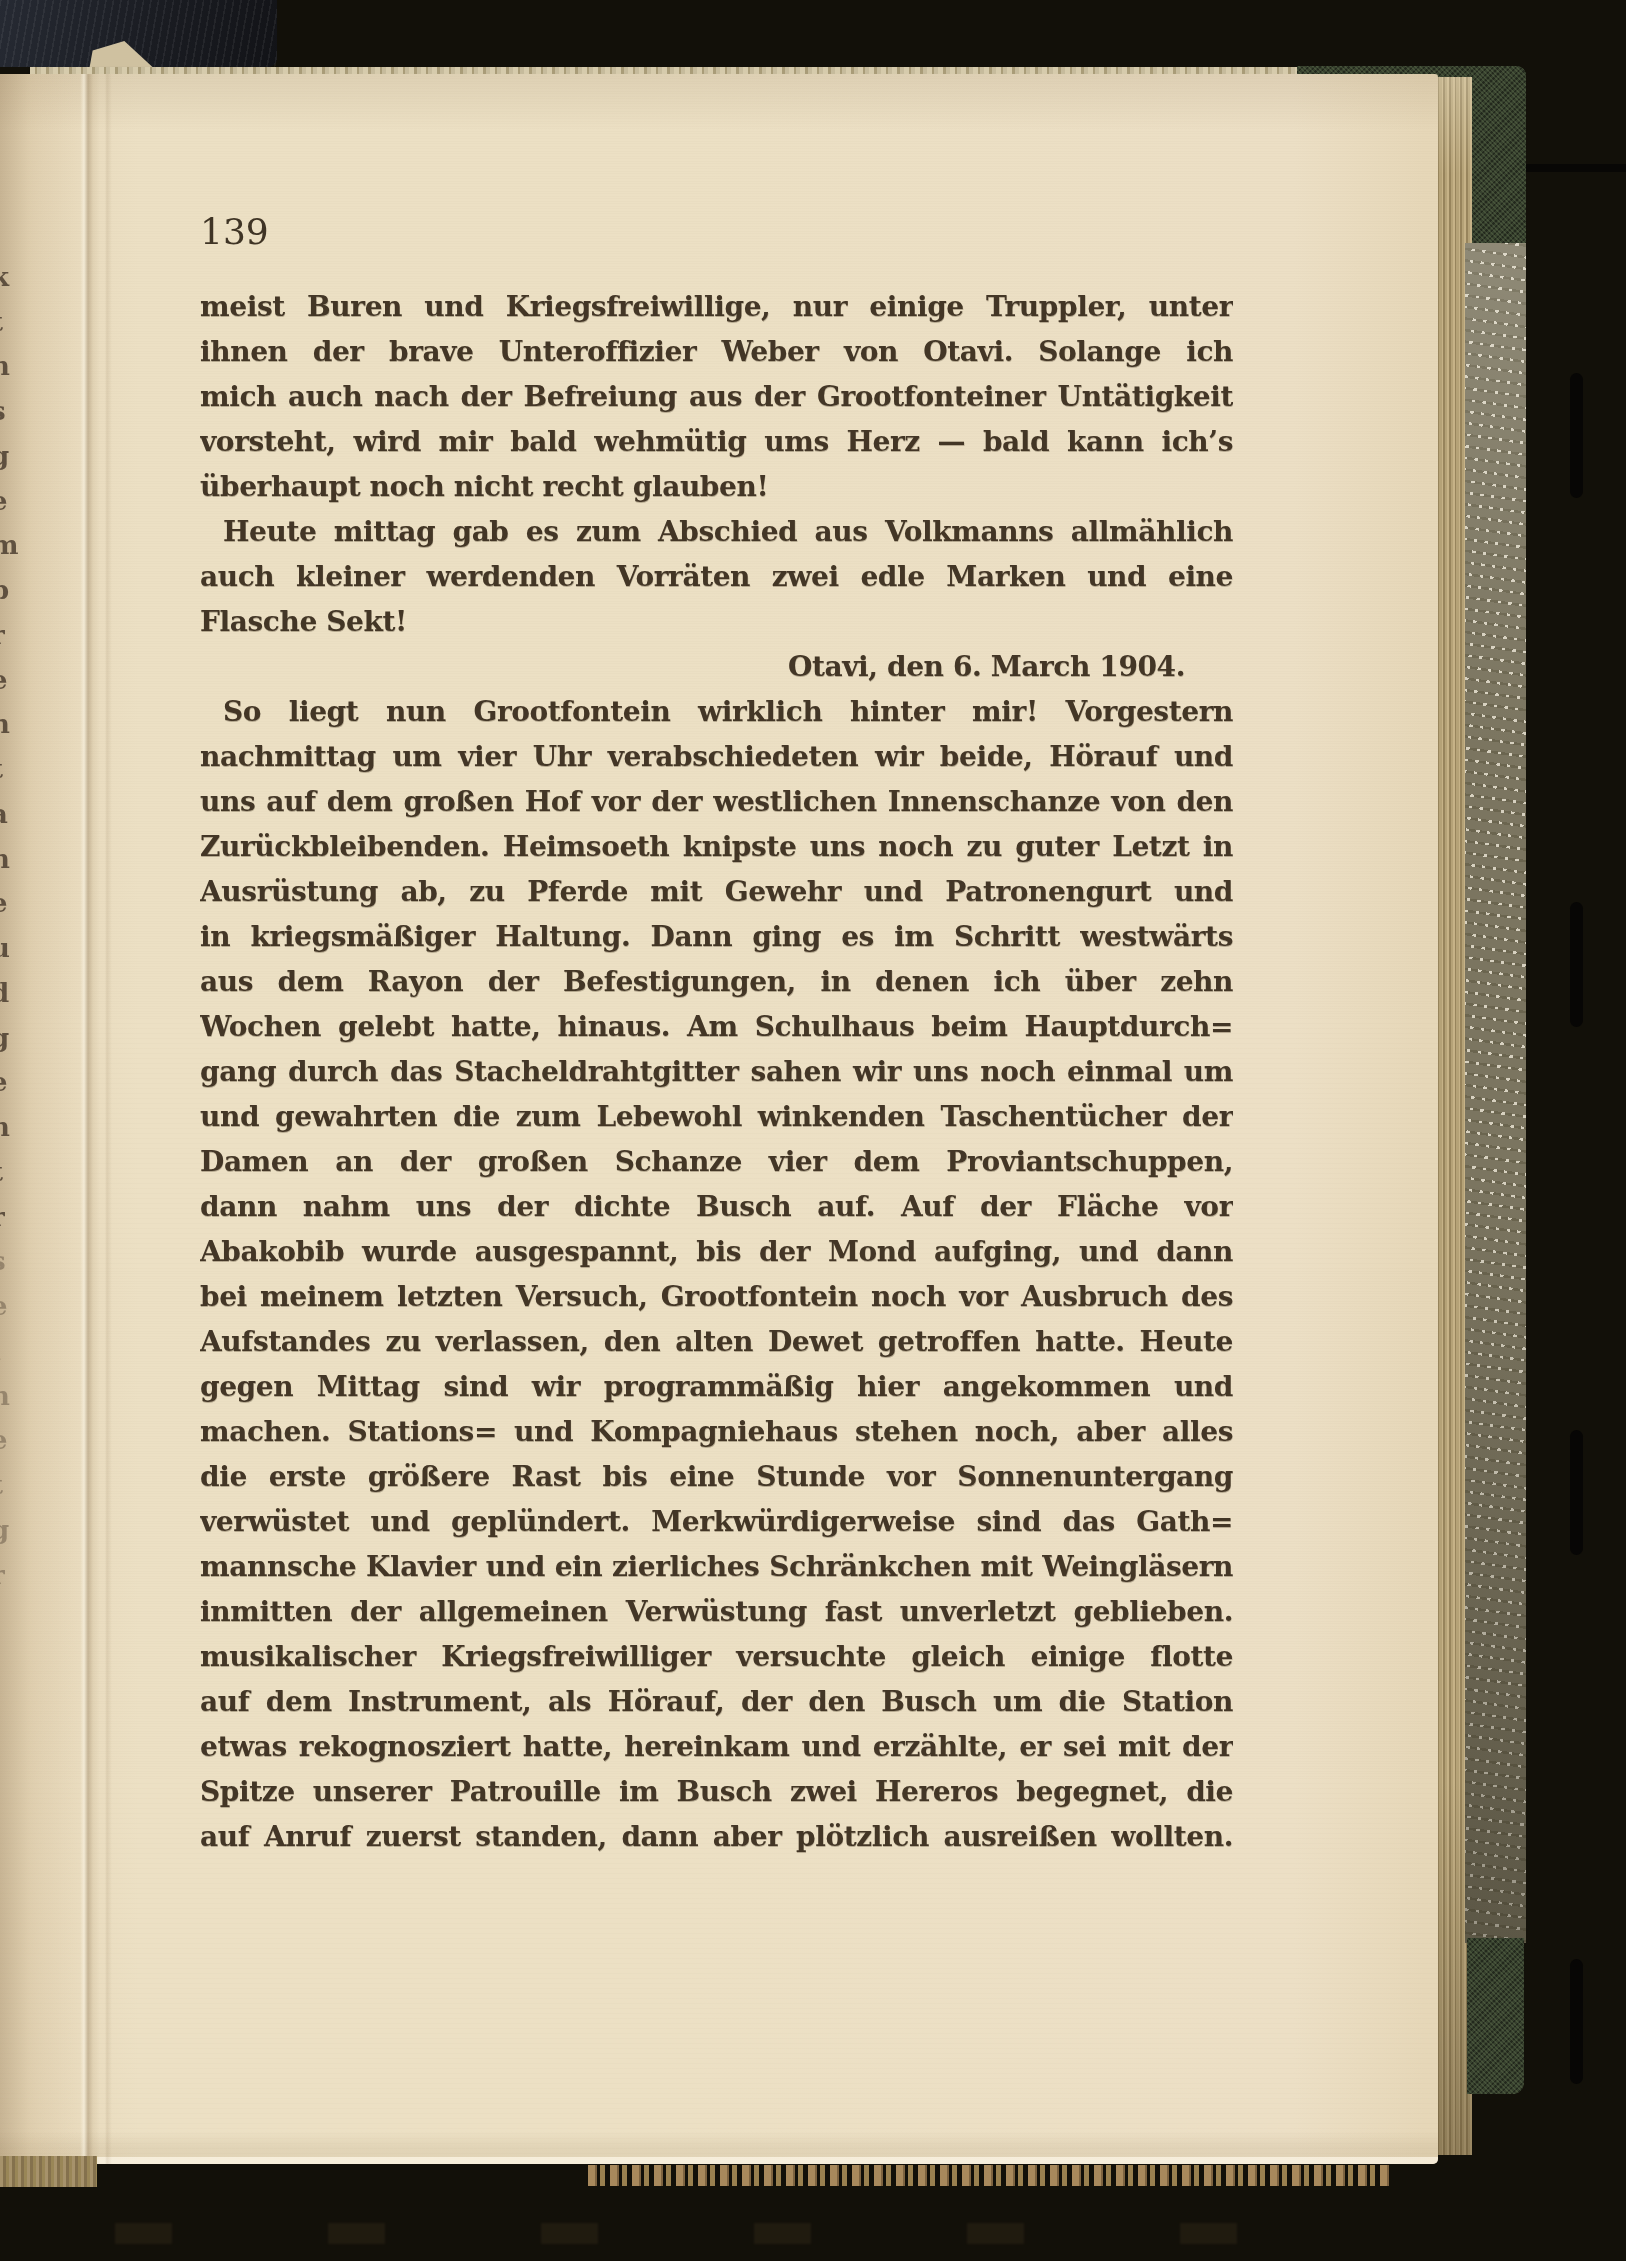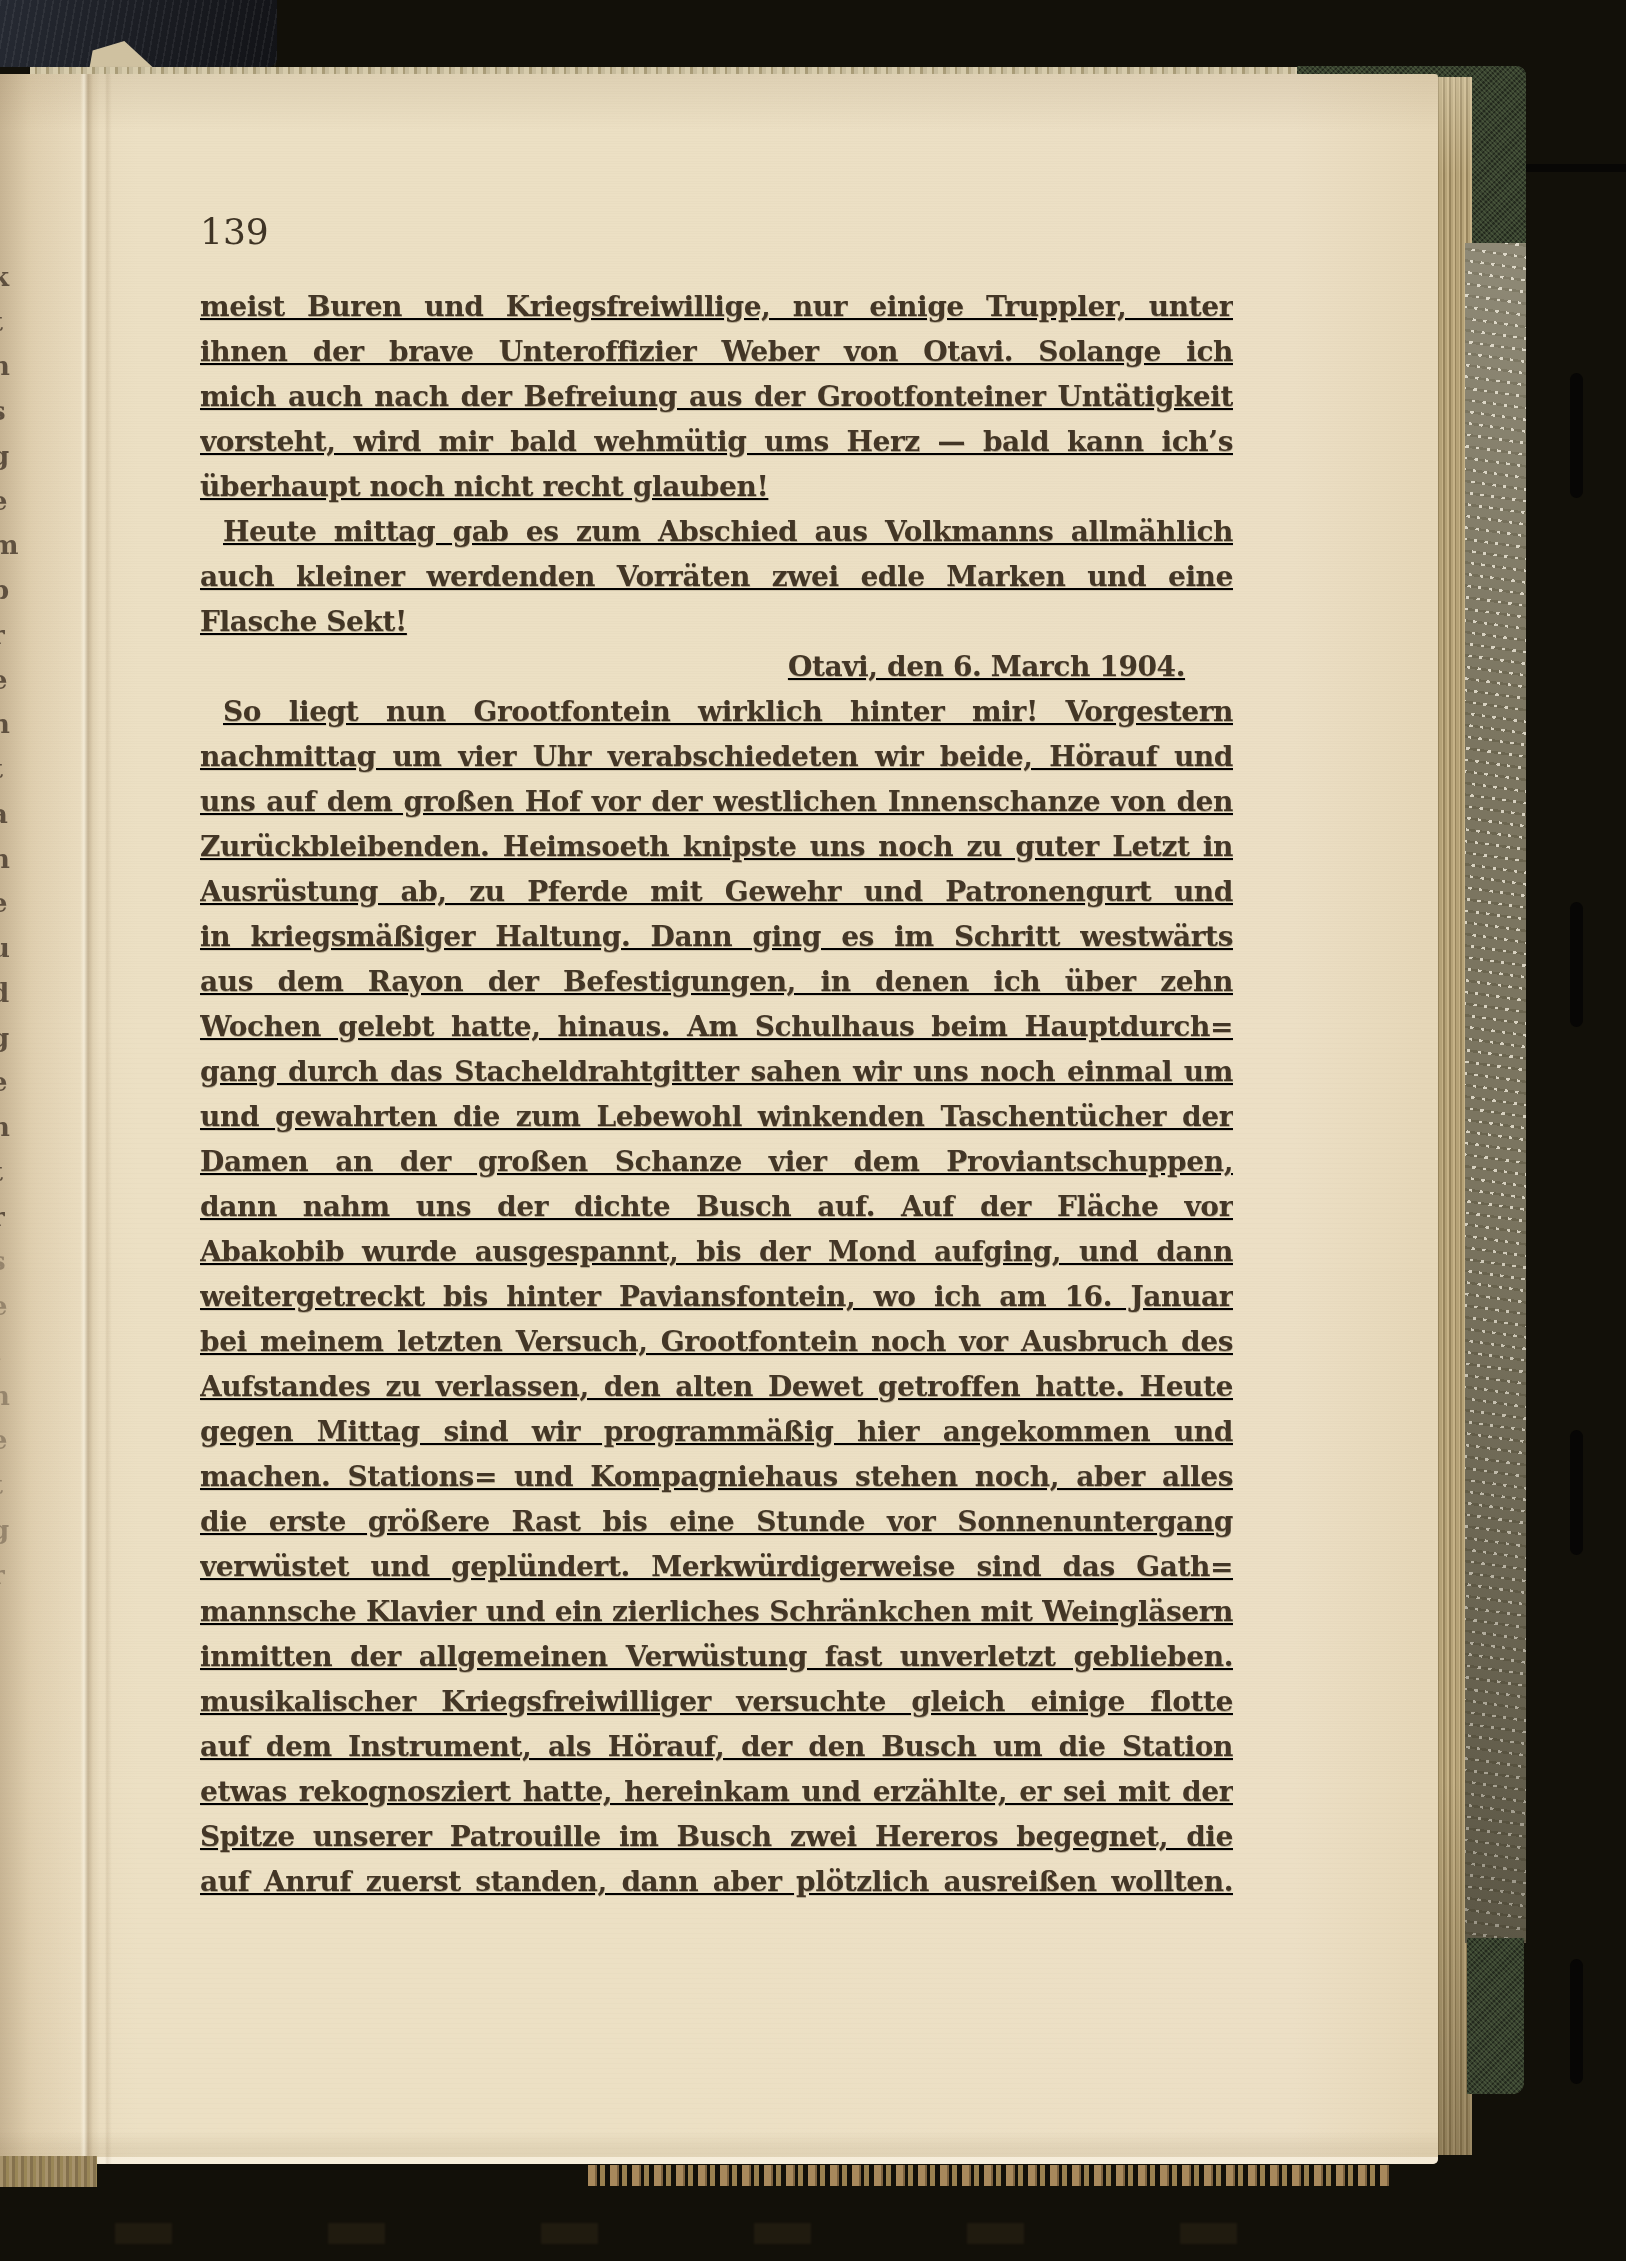--- a/index.html
+++ b/index.html
@@ -71,21 +71,21 @@
   
   .frag{position:absolute;left:-9px;width:19.7px;font-weight:bold;font-size:26px;line-height:33px;
     color:#45372a;opacity:.8;}
   .frag:nth-of-type(n+23){opacity:.38;}
 
   
   .pagenum{position:absolute;left:200px;top:138px;width:1033px;height:39px;line-height:39px;
     text-align:left;font-size:36px;color:#3f3425;}
 
   
-  .textblock{position:absolute;left:200px;top:210px;width:1033px;text-decoration:underline;}
+  .textblock{position:absolute;left:200px;top:210px;width:1033px;}
   .line{height:45px;line-height:45px;overflow:hidden;white-space:normal;
     font-size:28px;font-weight:bold;letter-spacing:-0.4px;color:var(--ink);
     text-shadow:0.3px 0.5px 0 rgba(60,45,25,.30);}
   .line.j {text-align:justify;text-align-last:justify;}
   .line.jl{text-align:justify;text-align-last:left;}
   .line.ji{text-align:justify;text-align-last:justify;text-indent:23px;}
   .line.dl{text-align:right;padding-right:48px;}
 
   
   .gilt-band{position:absolute;left:588px;top:2165px;width:802px;height:21px;
@@ -168,21 +168,20 @@
         <div class="line j">Zurückbleibenden. Heimsoeth knipste uns noch zu guter Letzt in voller</div>
         <div class="line j">Ausrüstung ab, zu Pferde mit Gewehr und Patronengurt und</div>
         <div class="line j">in kriegsmäßiger Haltung. Dann ging es im Schritt westwärts</div>
         <div class="line j">aus dem Rayon der Befestigungen, in denen ich über zehn</div>
         <div class="line j">Wochen gelebt hatte, hinaus. Am Schulhaus beim Hauptdurch=</div>
         <div class="line j">gang durch das Stacheldrahtgitter sahen wir uns noch einmal um</div>
         <div class="line j">und gewahrten die zum Lebewohl winkenden Taschentücher der</div>
         <div class="line j">Damen an der großen Schanze vier dem Proviantschuppen,</div>
         <div class="line j">dann nahm uns der dichte Busch auf. Auf der Fläche vor</div>
         <div class="line j">Abakobib wurde ausgespannt, bis der Mond aufging, und dann gleich</div>
-        <div class="line j">weitergetreckt bis hinter Paviansfontein, wo ich am 16. Januar</div>
         <div class="line j">bei meinem letzten Versuch, Grootfontein noch vor Ausbruch des</div>
         <div class="line j">Aufstandes zu verlassen, den alten Dewet getroffen hatte. Heute</div>
         <div class="line j">gegen Mittag sind wir programmäßig hier angekommen und wollen</div>
         <div class="line j">machen. Stations= und Kompagniehaus stehen noch, aber alles</div>
         <div class="line j">die erste größere Rast bis eine Stunde vor Sonnenuntergang</div>
         <div class="line j">verwüstet und geplündert. Merkwürdigerweise sind das Gath=</div>
         <div class="line j">mannsche Klavier und ein zierliches Schränkchen mit Weingläsern</div>
         <div class="line j">inmitten der allgemeinen Verwüstung fast unverletzt geblieben. Ein</div>
         <div class="line j">musikalischer Kriegsfreiwilliger versuchte gleich einige flotte Töne</div>
         <div class="line j">auf dem Instrument, als Hörauf, der den Busch um die Station</div>

